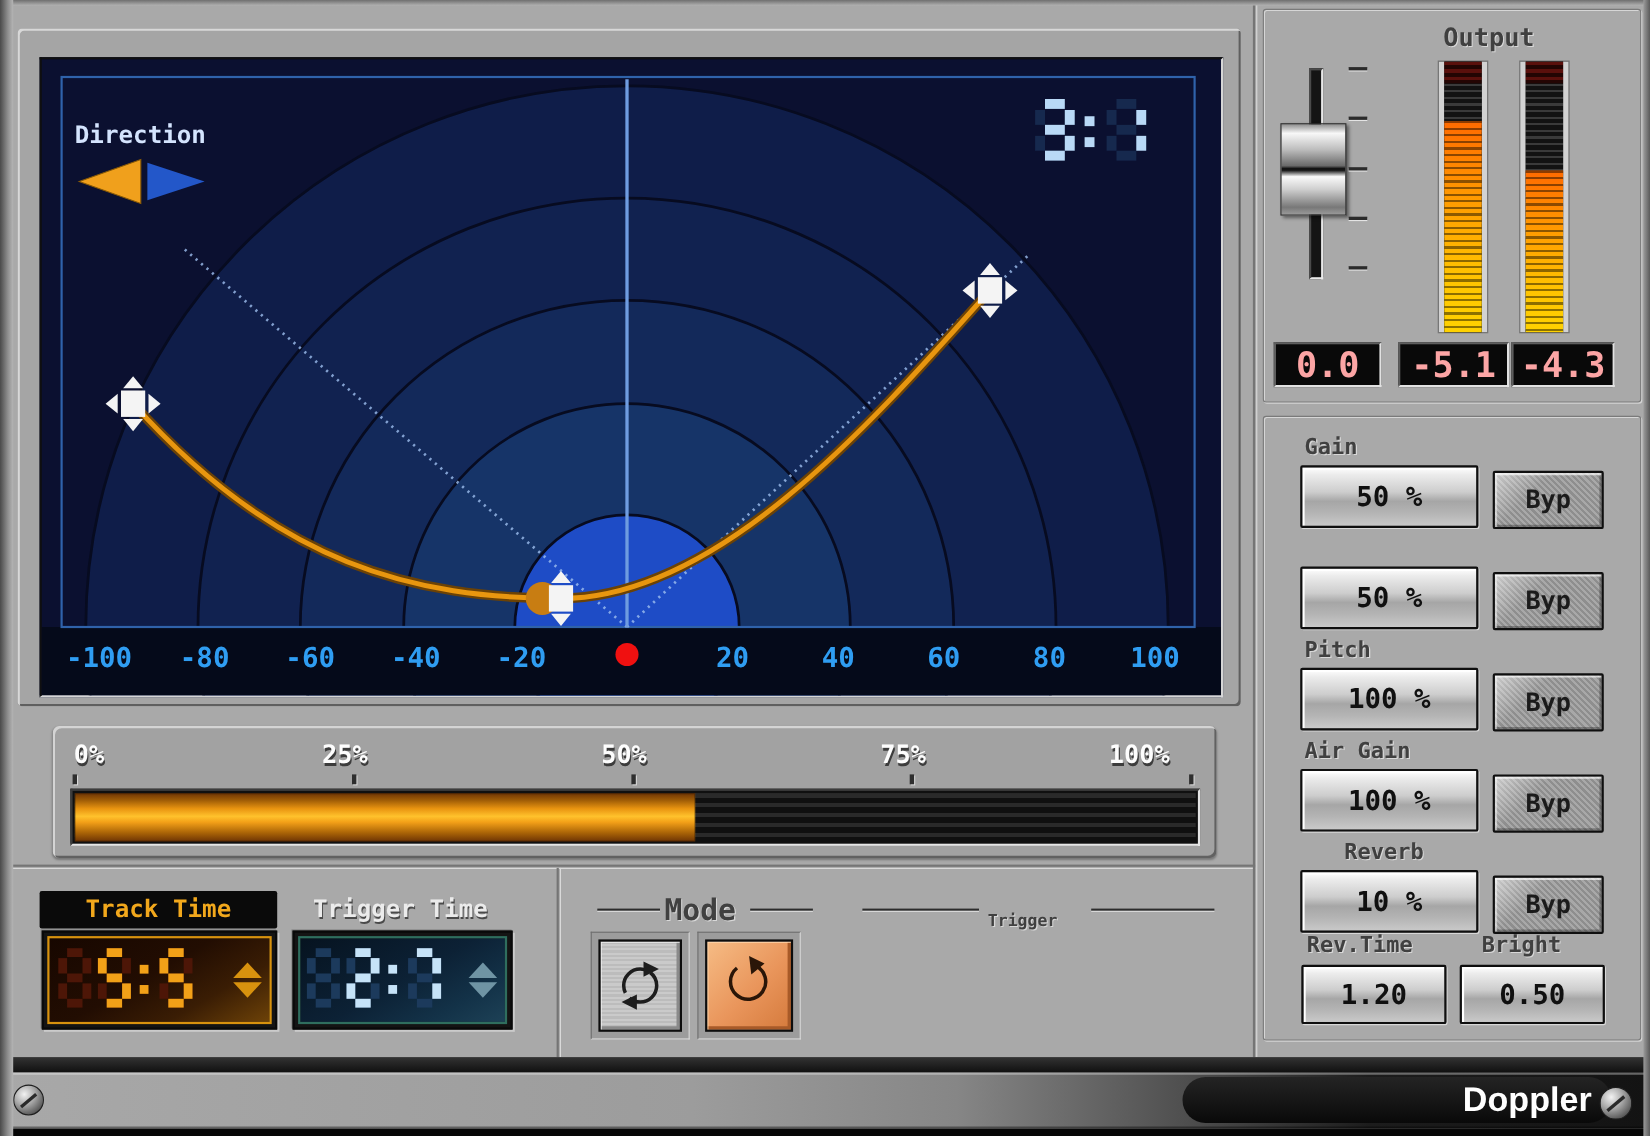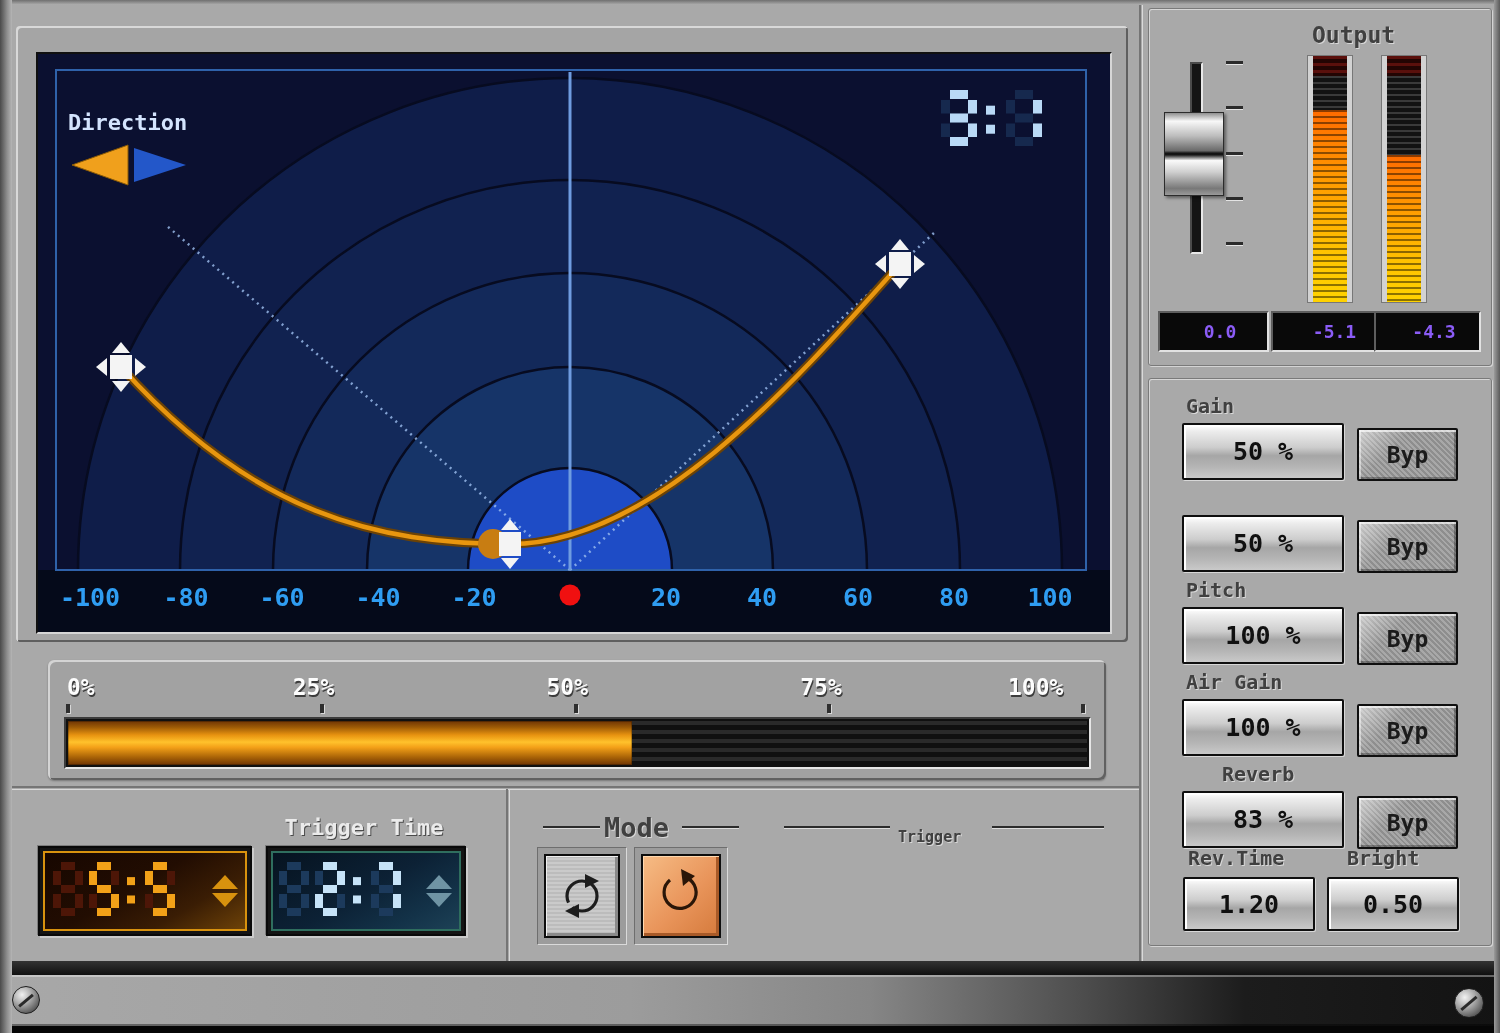--- a/index.html
+++ b/index.html
@@ -69,21 +69,21 @@
   .value-btn{border:2px solid #0f0f0f;border-radius:2px;cursor:pointer;
       background:linear-gradient(to bottom,#ffffff 0%,#ececec 12%,#cdcdcd 42%,#a6a6a6 58%,#b4b4b4 78%,#c9c9c9 100%);
       box-shadow:inset 2px 0 0 #fff, inset 0 2px 0 #fff, 1px 1px 0 rgba(255,255,255,.55);
       display:flex;align-items:center;justify-content:center;font-weight:bold;font-size:25px;color:#101010;}
   .byp-btn{border:2px solid #0f0f0f;border-radius:2px;cursor:pointer;
       background:linear-gradient(135deg,rgba(255,255,255,.55) 0%,rgba(255,255,255,0) 35%),
                  repeating-linear-gradient(45deg,#a8a8a8 0 2px,#8e8e8e 2px 4px);
       box-shadow:inset 0 2px 0 rgba(255,255,255,.65), inset 2px 0 0 rgba(255,255,255,.45), inset -2px -2px 0 rgba(0,0,0,.28);
       display:flex;align-items:center;justify-content:center;font-weight:bold;font-size:23px;color:#1b1b1b;}
   .readout{background:#090909;border:2px solid;border-color:#5e5e5e #e2e2e2 #e2e2e2 #5e5e5e;
-      color:#8b5cf6;font-weight:bold;font-size:18px;display:flex;align-items:center;justify-content:center;padding-left:13px;}
+      color:#fca5a5;font-weight:bold;font-size:32px;display:flex;align-items:center;justify-content:center;}
   
   .fslot{background:#141414;border:2px solid;border-color:#4a4a4a #e8e8e8 #e8e8e8 #4a4a4a;}
   .fthumb{background:linear-gradient(to bottom,#8f8f8f 0%,#f8f8f8 10%,#bdbdbd 28%,#6a6a6a 46%,#141414 49%,#161616 51%,#fafafa 58%,#cfcfcf 72%,#787878 92%,#9a9a9a 100%);
       border:1px solid #2c2c2c;box-shadow:2px 2px 3px rgba(0,0,0,.45);cursor:grab;}
   .ftick{position:absolute;width:17px;height:3px;background:#2b2b2b;box-shadow:0 1px 0 #e4e4e4;}
   .meter{background:#0c0c0c;border-left:5px solid #d2d2d2;border-right:5px solid #d2d2d2;
          box-shadow:0 0 0 1px #777;}
   .mpeak{position:absolute;left:0;top:0;right:0;height:20px;background:#230503;
          background:repeating-linear-gradient(to bottom,#5a100c 0 3px,#230503 3px 7px);}
   .mbody{position:absolute;left:0;top:20px;right:0;bottom:0;
@@ -201,20 +201,21 @@
       <span class="pct" style="left: 752.25px;">75%</span>
       <span class="ptick" style="left: 779.25px;"></span>
       <span class="pct" style="left: 960px;">100%</span>
       <span class="ptick" style="left: 1033px;"></span>
     </div>
 
   <div class="abs groove-h" style="left:0;top:786px;width:1141px;"></div>
   <div class="abs groove-v" style="left:506px;top:789px;height:172px;"></div>
   <div class="abs groove-v" style="left:1139px;top:0;height:961px;"></div>
 
+  <div class="abs badge" style="left:36px;top:810px;width:216px;height:34px;">Track Time</div>
   <div class="abs led-outer" style="left:38px;top:846px;width:210px;height:86px;">
     <div class="led-in led-amber">
       <svg id="trackseg" width="160" height="74" viewBox="0 0 160 74">
           <rect x="16" y="9" width="14" height="8" fill="#4d1607"></rect>
           <rect x="8" y="18" width="8" height="14" fill="#4d1607"></rect>
           <rect x="30" y="18" width="8" height="14" fill="#4d1607"></rect>
           <rect x="16" y="32" width="14" height="8" fill="#4d1607"></rect>
           <rect x="8" y="41" width="8" height="14" fill="#4d1607"></rect>
           <rect x="30" y="41" width="8" height="14" fill="#4d1607"></rect>
           <rect x="16" y="55" width="14" height="8" fill="#4d1607"></rect>
@@ -357,30 +358,31 @@
       <div class="abs lbl" style="left: 1186px; top: 486px; margin-top: 43px;">Pan</div>
       <div class="abs value-btn" style="left: 1182px; top: 515px; width: 158px; height: 53px;">50 %</div>
       <div class="abs byp-btn" style="left: 1357px; top: 520px; width: 97px; height: 49px;">Byp</div>
       <div class="abs lbl" style="left: 1186px; top: 578px;">Pitch</div>
       <div class="abs value-btn" style="left: 1182px; top: 607px; width: 158px; height: 53px;">100 %</div>
       <div class="abs byp-btn" style="left: 1357px; top: 612px; width: 97px; height: 49px;">Byp</div>
       <div class="abs lbl" style="left: 1186px; top: 670px;">Air Gain</div>
       <div class="abs value-btn" style="left: 1182px; top: 699px; width: 158px; height: 53px;">100 %</div>
       <div class="abs byp-btn" style="left: 1357px; top: 704px; width: 97px; height: 49px;">Byp</div>
       <div class="abs lbl" style="left: 1222px; top: 762px;">Reverb</div>
-      <div class="abs value-btn" style="left: 1182px; top: 791px; width: 158px; height: 53px;">83 %</div>
+      <div class="abs value-btn" style="left: 1182px; top: 791px; width: 158px; height: 53px;">10 %</div>
       <div class="abs byp-btn" style="left: 1357px; top: 796px; width: 97px; height: 49px;">Byp</div>
       <div class="abs lbl" style="left: 1188px; top: 846px;">Rev.Time</div>
       <div class="abs value-btn" style="left: 1183px; top: 877px; width: 128px; height: 50px;">1.20</div>
       <div class="abs lbl" style="left: 1347px; top: 846px;">Bright</div>
       <div class="abs value-btn" style="left: 1327px; top: 877px; width: 128px; height: 50px;">0.50</div>
     </div>
 
   <div class="abs darkstrip"></div>
   <div class="abs bbar"></div>
+  <div class="abs pill" style="left:1075px;top:979px;width:372px;height:42px;">Doppler</div>
   <div class="abs screw" style="left:12px;top:986px;width:26px;height:26px;">
       <i></i>
     </div>
   <div class="abs screw" style="left:1454px;top:988px;width:28px;height:28px;">
       <i></i>
     </div>
   <div class="abs bbot"></div>
 
   <div class="abs edge-top"></div>
   <div class="abs edge-left"></div>

